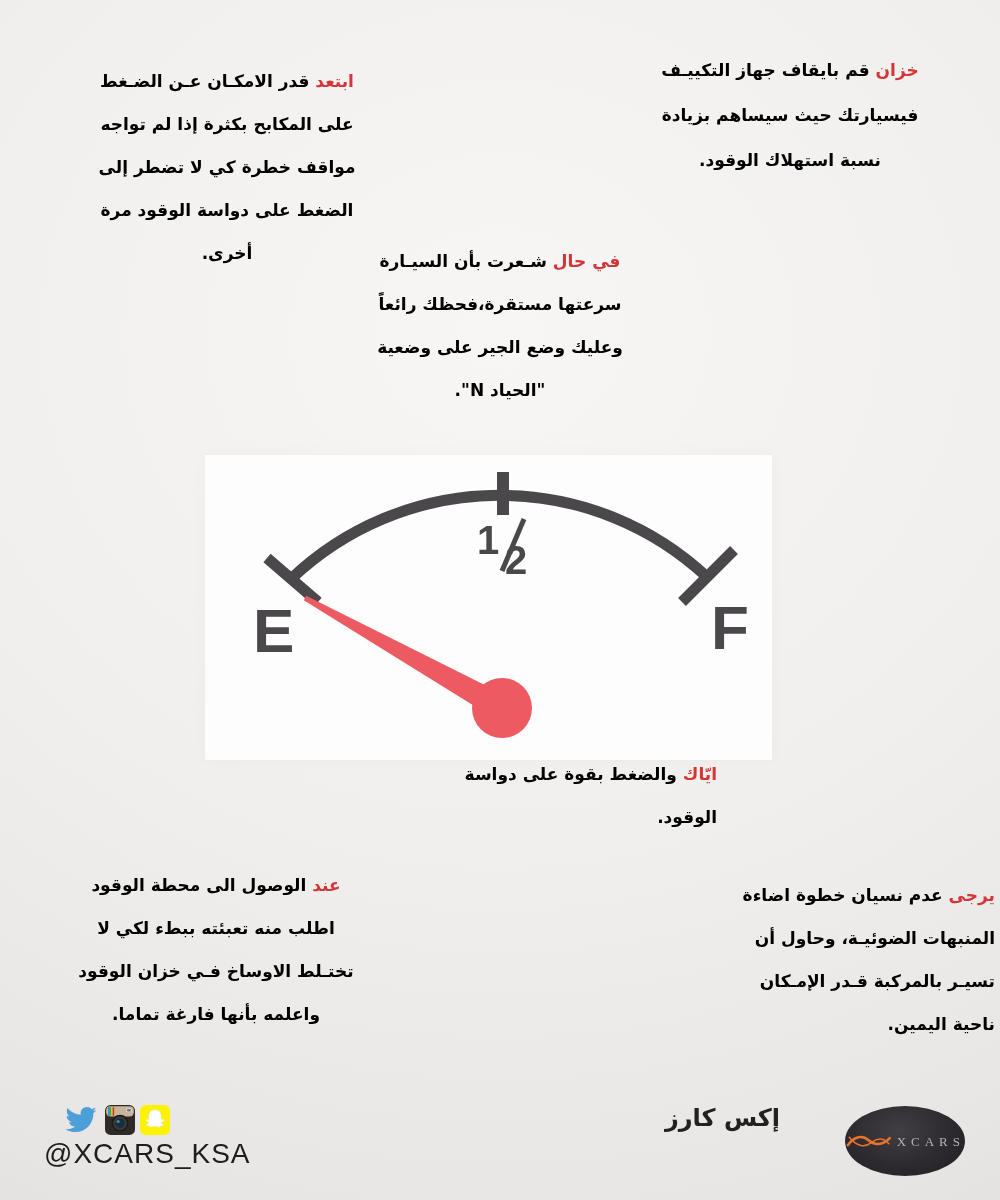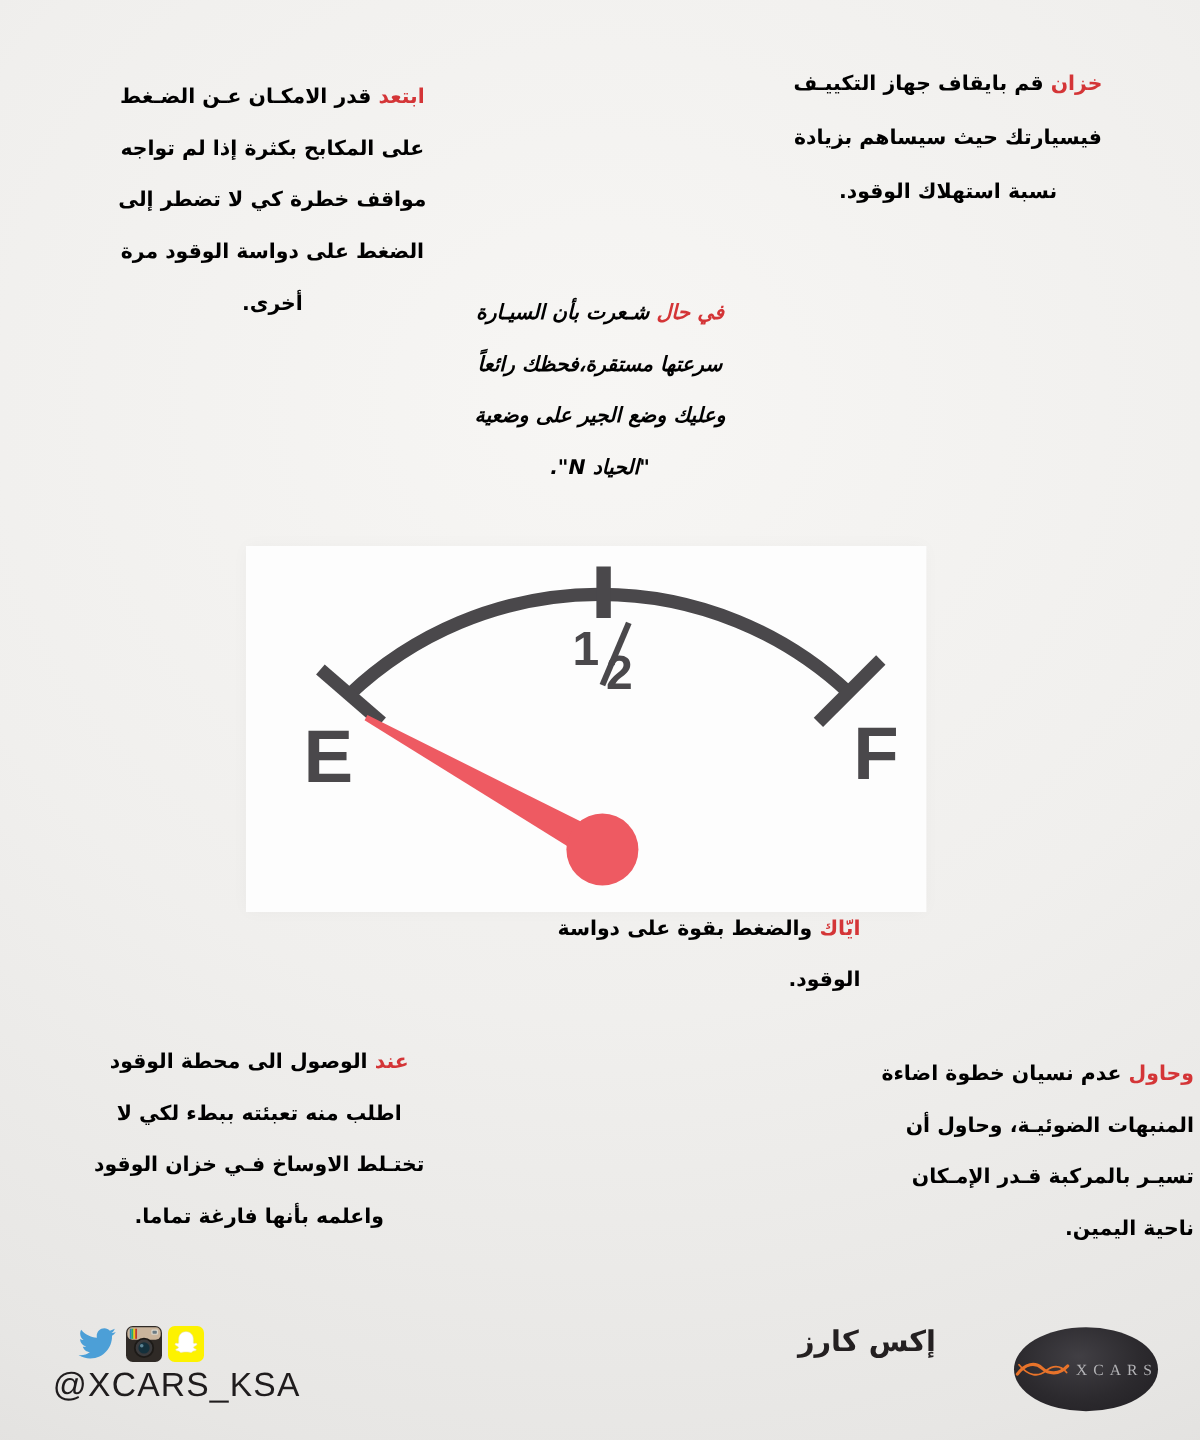--- a/index.html
+++ b/index.html
@@ -11,21 +11,21 @@
   .tip {
     position:absolute; direction:rtl; white-space:pre-line;
     font-size:17px; line-height:43px; font-weight:600; color:#29252
 
 6;
     font-family:"DejaVu Sans", sans-serif;
   }
   .tip .lead { color:#d43537; }
   #tip-ac      { left:575px; top:48px;  width:430px; text-align:center; line-height:45px; }
   #tip-brakes  { left:18px;  top:60px;  width:418px; text-align:center; }
-  #tip-neutral { left:270px; top:240px; width:460px; text-align:center;font-style:italic; }
+  #tip-neutral { left:270px; top:240px; width:460px; text-align:center; }
   #tip-pedal   { left:277px; top:753px; width:440px; text-align:right; }
   #tip-station { left:0px;   top:864px; width:432px; text-align:center; }
   #tip-lights  { left:535px; top:874px; width:460px; text-align:right; }
 
   #gauge-card {
     position:absolute; left:205px; top:455px; width:567px; height:305px;
     background:#fdfdfd; box-shadow:0 0 14px rgba(0,0,0,0.03);
   }
   #gauge-card svg { display:block; width:567px; height:305px; }
   .gauge-letter { font-family:"Liberation Sans", sans-serif; font-weight:bold; fill:#4a484b; }
@@ -96,21 +96,21 @@
   </div>
 
   <p class="tip" id="tip-pedal"><span class="lead">ايّاك</span> <span>والضغط بقوة على دواسة
 الوقود.</span></p>
 
   <p class="tip" id="tip-station"><span class="lead">عند</span> <span>الوصول الى محطة الوقود
 اطلب منه تعبئته ببطء لكي لا
 تختـلط الاوساخ فـي خزان الوقود
 واعلمه بأنها فارغة تماما.</span></p>
 
-  <p class="tip" id="tip-lights"><span class="lead">وحاول</span> <span>عدم نسيان خطوة اضاءة
+  <p class="tip" id="tip-lights"><span class="lead">يرجى</span> <span>عدم نسيان خطوة اضاءة
 المنبهات الضوئيـة، وحاول أن
 تسيـر بالمركبة قـدر الإمـكان
 ناحية اليمين.</span></p>
 
   <div id="footer-social">
     <svg width="38" height="31" viewBox="0 0 512 512">
       <path fill="#4c9fd7" d="M459.37 151.716c.325 4.548.325 9.097.325 13.645 0 138.72-105.583 298.558-298.558 298.558-59.452 0-114.68-17.219-161.137-47.106 8.447.974 16.568 1.299 25.34 1.299 49.055 0 94.213-16.568 130.274-44.832-46.132-.975-84.792-31.188-98.112-72.772 6.498.974 12.995 1.624 19.818 1.624 9.421 0 18.843-1.3 27.614-3.573-48.081-9.747-84.143-51.98-84.143-102.985v-1.299c13.969 7.797 30.214 12.67 47.431 13.319-28.264-18.843-46.781-51.005-46.781-87.391 0-19.492 5.197-37.36 14.294-52.954 51.655 63.675 129.3 105.258 216.365 109.807-1.624-7.797-2.599-15.918-2.599-24.04 0-57.828 46.782-104.934 104.934-104.934 30.213 0 57.502 12.67 76.67 33.137 23.715-4.548 46.456-13.32 66.599-25.34-7.798 24.366-24.366 44.833-46.132 57.827 21.117-2.273 41.584-8.122 60.426-16.243-14.292 20.791-32.161 39.308-52.628 54.253z"></path>
     </svg>
     <svg width="30" height="30" viewBox="0 0 32 32">
       <rect x="0" y="0" width="32" height="32" rx="6" fill="#2f2a26"></rect>

